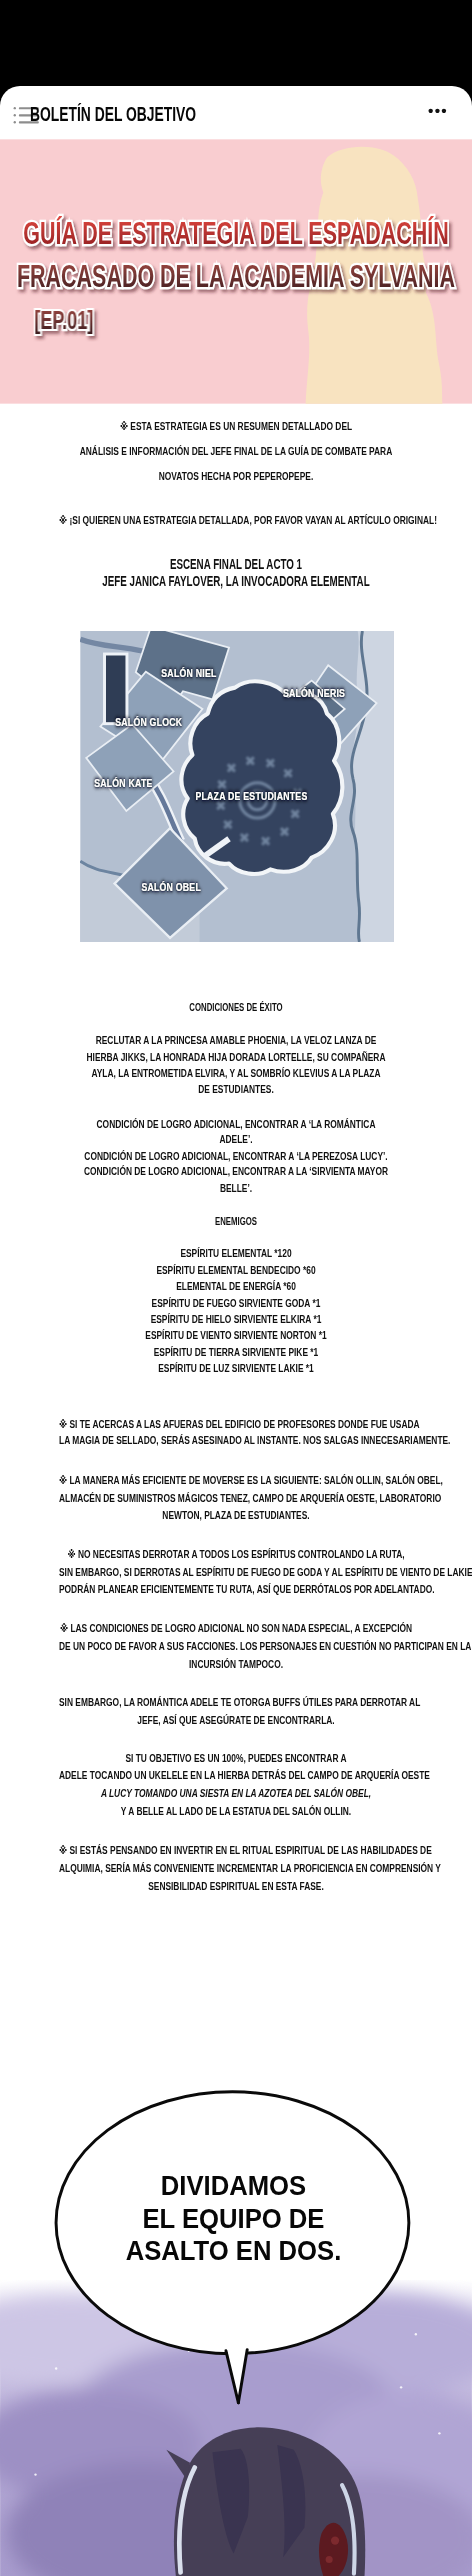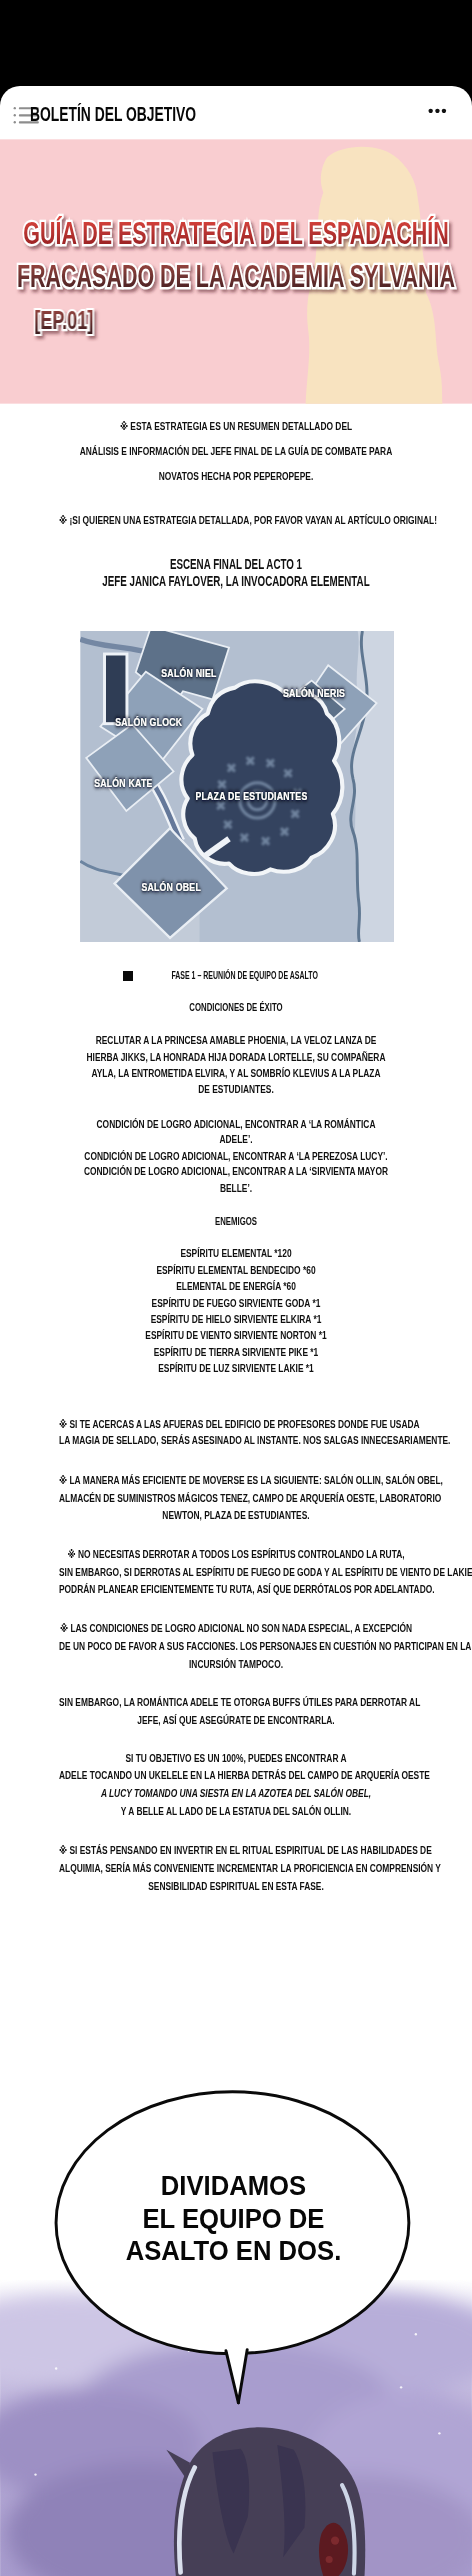--- a/index.html
+++ b/index.html
@@ -154,24 +154,20 @@
         <text class="mlbl" text-anchor="middle" dominant-baseline="central" filter="url(#lgl)">SALÓN  KATE</text>
       </g>
     <g transform="translate(290,279) scale(0.78,1)">
         <text class="mlbl" text-anchor="middle" dominant-baseline="central" font-size="20" filter="url(#lgl)">PLAZA DE ESTUDIANTES</text>
       </g>
     <g transform="translate(154,434) scale(0.78,1)">
         <text class="mlbl" text-anchor="middle" dominant-baseline="central" filter="url(#lgl)">SALÓN  OBEL</text>
       </g>
   </svg>
 
-  <div class="legend-row">
-    <span class="legend-sq"></span>
-    <span class="legend-txt">FASE 1 – REUNIÓN DE EQUIPO DE ASALTO</span>
-  </div>
 
   <div class="t h2" style="top:1000px">CONDICIONES DE ÉXITO</div>
   <div class="t" style="top:1034px">RECLUTAR A LA PRINCESA AMABLE PHOENIA, LA VELOZ LANZA DE</div>
   <div class="t" style="top:1051px">HIERBA JIKKS, LA HONRADA HIJA DORADA LORTELLE, SU COMPAÑERA</div>
   <div class="t" style="top:1067px">AYLA, LA ENTROMETIDA ELVIRA, Y AL SOMBRÍO KLEVIUS A LA PLAZA</div>
   <div class="t" style="top:1083px">DE ESTUDIANTES.</div>
   <div class="t" style="top:1118px">CONDICIÓN DE LOGRO ADICIONAL, ENCONTRAR A ‘LA ROMÁNTICA</div>
   <div class="t" style="top:1133px">ADELE’.</div>
   <div class="t" style="top:1150px">CONDICIÓN DE LOGRO ADICIONAL, ENCONTRAR A ‘LA PEREZOSA LUCY’.</div>
   <div class="t" style="top:1165px">CONDICIÓN DE LOGRO ADICIONAL, ENCONTRAR A LA ‘SIRVIENTA MAYOR</div>

